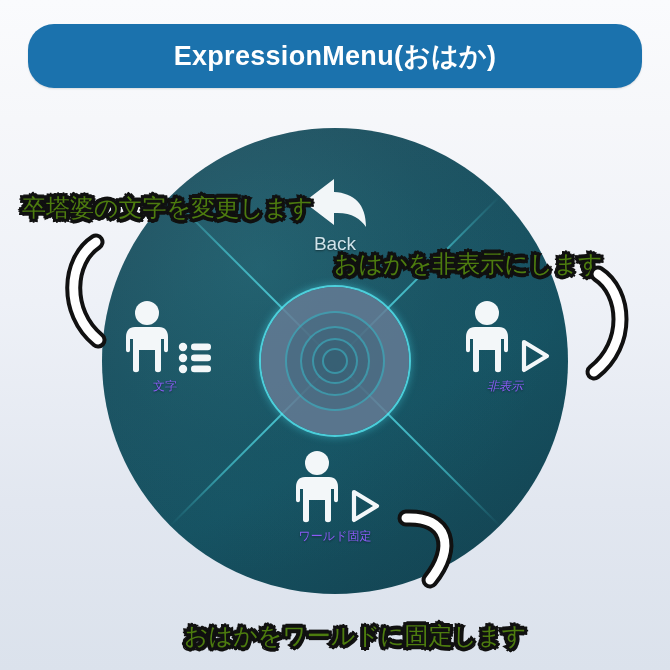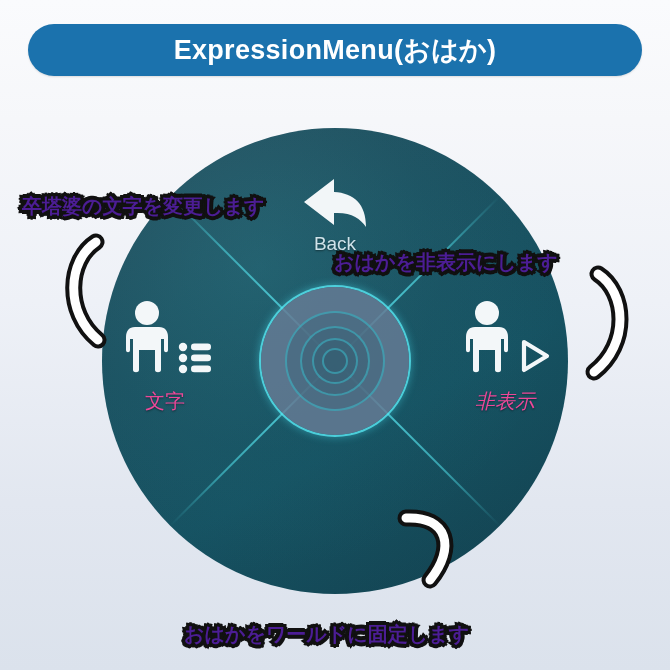--- a/index.html
+++ b/index.html
@@ -14,21 +14,21 @@
     background: linear-gradient(to bottom, #fafbfd 0%, #f6f7fa 18%, #eef1f7 45%, #e2e7f0 75%, #dbe2ec 100%);
     position: relative;
   }
 
   
   #title-bar {
     position: absolute;
     left: 28px;
     top: 24px;
     width: 614px;
-    height: 52px;
+    height: 64px;
     border-radius: 26px;
     background: #1b72ad;
     display: flex;
     align-items: center;
     justify-content: center;
     box-shadow: 0 1px 2px rgba(0,0,0,0.12);
   }
   #title-text {
     color: #ffffff;
     font-size: 27px;
@@ -129,45 +129,45 @@
     text-align: center;
   }
   .item-icons {
     display: flex;
     align-items: flex-end;
     justify-content: center;
     gap: 2px;
     height: 78px;
   }
   .item-label {
-    margin-top: 16px;
-    color: #ec4899;
-    font-size: 20px;
+    margin-top: 6px;
+    color: #8b5cf6;
+    font-size: 12px;
     line-height: 1.1;
     text-shadow: 0 1px 2px rgba(0,0,0,0.45);
     white-space: nowrap;
   }
   #item-back { left: 50%; top: 26px; }
   #item-back .item-label {
     color: #cfe3ea;
     font-size: 19px;
     margin-top: 2px;
   }
   #item-text   { left: 50%; top: 168px; margin-left: -255px; }
   #item-hide   { left: 50%; top: 168px; margin-left: 85px; font-style: italic;  }
   #item-world  { left: 50%; top: 318px; }
 
   svg { display: block; overflow: visible; }
 
   
   .annotation {
     position: absolute;
-    color: #4c1d95;
-    font-size: 20px;
-    font-weight: bold;
+    color: #4d7c0f;
+    font-size: 24px;
+    font-weight: normal;
     line-height: 1;
     white-space: nowrap;
     -webkit-text-stroke: 6px #111111;
     paint-order: stroke fill;
     text-shadow:
       -3px -3px 0 #111, 0 -3px 0 #111, 3px -3px 0 #111,
       -3px  0   0 #111, 3px  0   0 #111,
       -3px  3px 0 #111, 0  3px 0 #111, 3px  3px 0 #111,
       -4px  0   0 #111, 4px  0   0 #111, 0 -4px 0 #111, 0 4px 0 #111;
   }
@@ -247,20 +247,36 @@
       </span>
       <span>
         <svg width="34" height="36" viewBox="0 0 34 36">
           <path d="M6 4 L29 18 L6 32 Z" fill="none" stroke="#f3f7f9" stroke-width="4.2" stroke-linejoin="round"></path>
         </svg>
       </span>
     </div>
     <span class="item-label">非表示</span>
   </div>
 
+  <div class="menu-item" id="item-world">
+    <div class="item-icons">
+      <span>
+        <svg width="58" height="74" viewBox="0 0 58 74">
+          <circle cx="29" cy="13" r="12" fill="#f3f7f9"></circle>
+          <path d="M17 27 L41 27 C47 27 50 31 50 37 L50 50 C50 53 46 53 46 50 L46 39 L43 39 L43 70 C43 73 37 73 37 70 L37 50 L21 50 L21 70 C21 73 15 73 15 70 L15 39 L12 39 L12 50 C12 53 8 53 8 50 L8 37 C8 31 11 27 17 27 Z" fill="#f3f7f9"></path>
+        </svg>
+      </span>
+      <span>
+        <svg width="34" height="36" viewBox="0 0 34 36">
+          <path d="M6 4 L29 18 L6 32 Z" fill="none" stroke="#f3f7f9" stroke-width="4.2" stroke-linejoin="round"></path>
+        </svg>
+      </span>
+    </div>
+    <span class="item-label">ワールド固定</span>
+  </div>
 
 </div>
 
 <div class="annotation" id="ann-text-label">卒塔婆の文字を変更します</div>
 <div class="annotation" id="ann-hide-label">おはかを非表示にします</div>
 <div class="annotation" id="ann-world-label">おはかをワールドに固定します</div>
 
 <span class="hook" id="hook-text">
   <svg width="62" height="112" viewBox="0 0 62 112">
     <path d="M40 6 C12 24 8 76 42 104" fill="none" stroke="#111111" stroke-width="17" stroke-linecap="round"></path>

